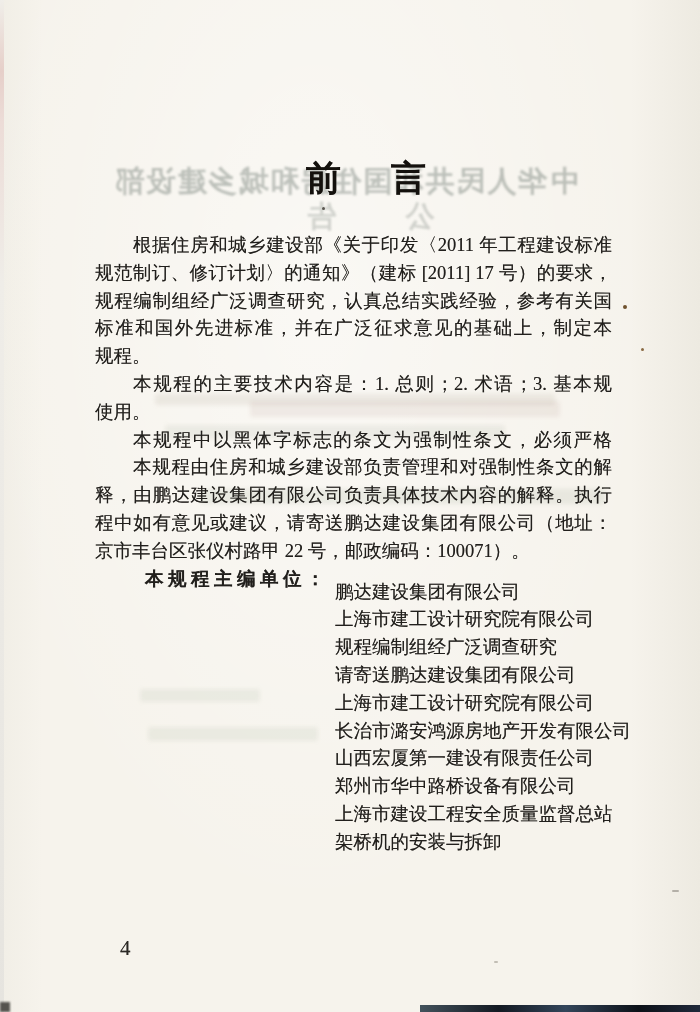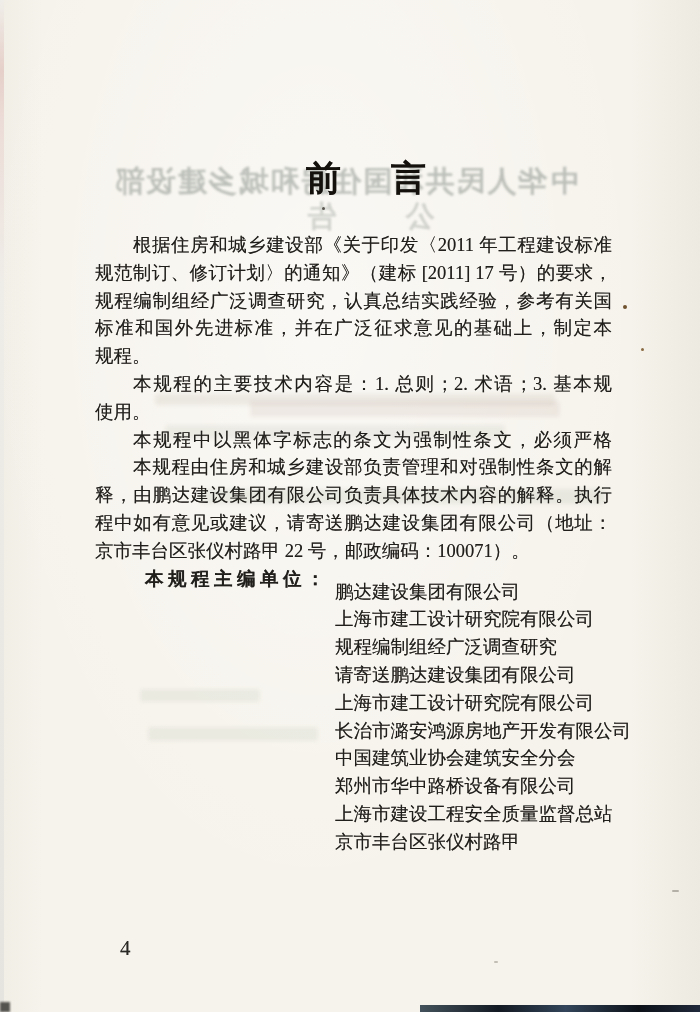--- a/index.html
+++ b/index.html
@@ -91,30 +91,30 @@
       <div class="line unit-row">
         <span class="org">请寄送鹏达建设集团有限公司</span>
       </div>
       <div class="line unit-row">
         <span class="org">上海市建工设计研究院有限公司</span>
       </div>
       <div class="line unit-row">
         <span class="org">长治市潞安鸿源房地产开发有限公司</span>
       </div>
       <div class="line unit-row">
-        <span class="org">中国建筑业协会建筑安全分会</span>
+        <span class="org">山西宏厦第一建设有限责任公司</span>
       </div>
       <div class="line unit-row">
         <span class="org">郑州市华中路桥设备有限公司</span>
       </div>
       <div class="line unit-row">
         <span class="org">上海市建设工程安全质量监督总站</span>
       </div>
       <div class="line unit-row">
-        <span class="org">京市丰台区张仪村路甲</span>
+        <span class="org">架桥机的安装与拆卸</span>
       </div>
     </div>
 
   <div class="page-number">4</div>
 
   <div class="left-strip"></div>
   <div class="scan-band"></div>
   <div class="corner-nub"></div>
   <div class="speck sp1"></div>
   <div class="speck sp2"></div>

